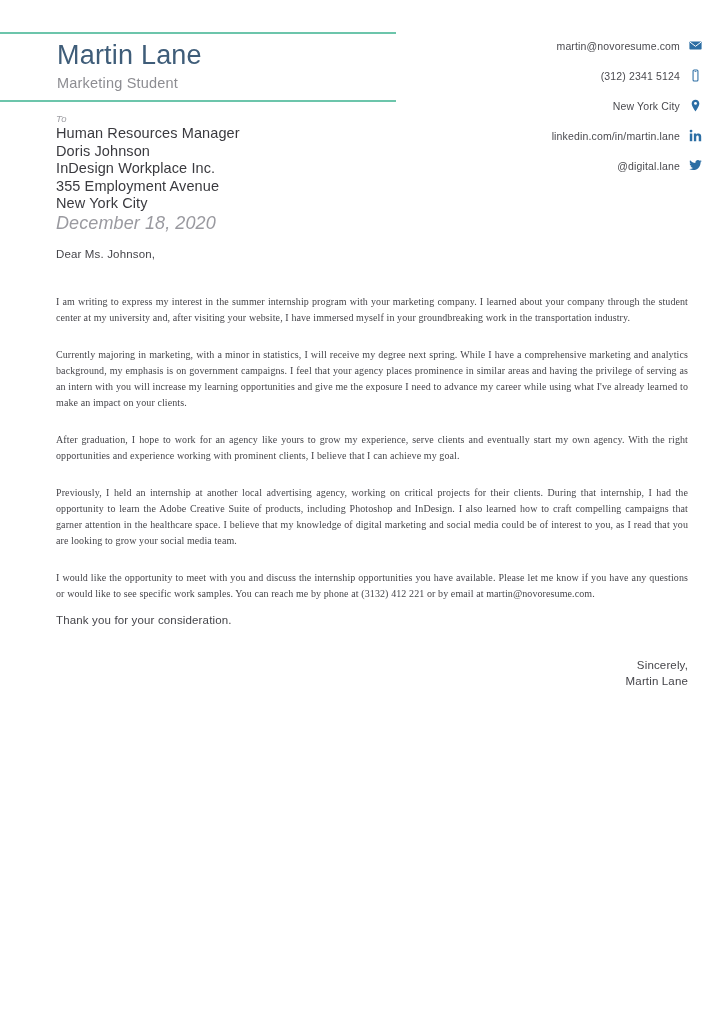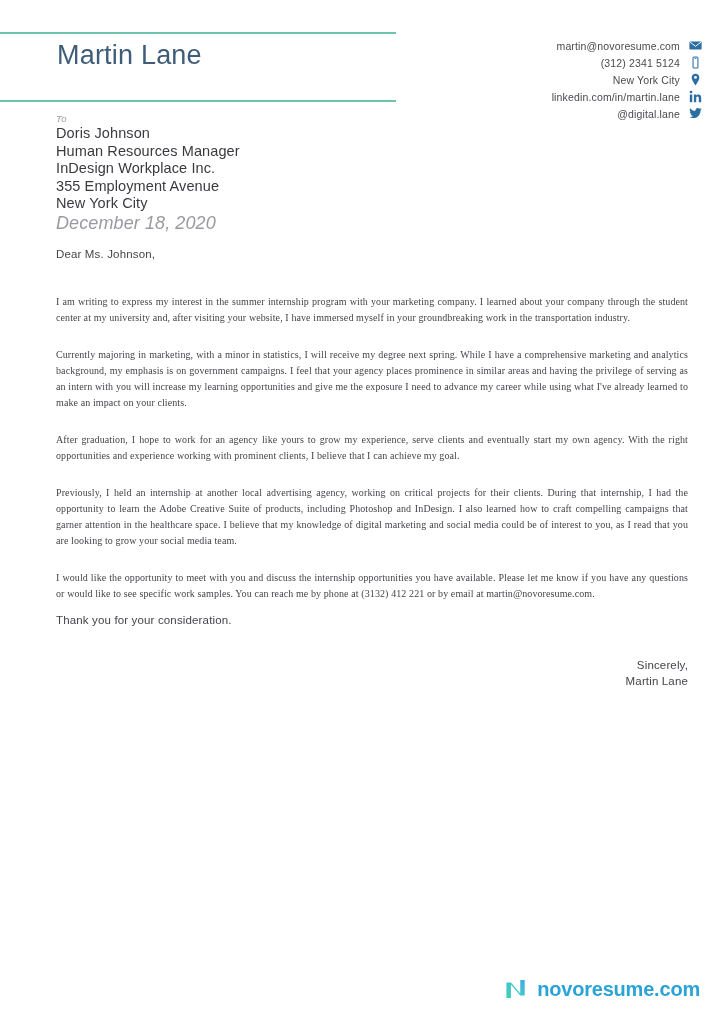--- a/index.html
+++ b/index.html
@@ -63,21 +63,21 @@
   }
 
   
   .contacts {
     position: absolute;
     right: 22px;
     top: 38px;
     display: flex;
     flex-direction: column;
     align-items: flex-end;
-    gap: 2px;
+    gap: 15px;
   }
   .contact-row {
     display: flex;
     align-items: center;
     justify-content: flex-end;
     gap: 9px;
     height: 15px;
   }
   .contact-text {
     font-size: 10.5px;
@@ -190,20 +190,21 @@
 <body>
 
 <div class="page">
 
   <div class="header">
     <div class="rule rule-top"></div>
     <div class="rule rule-bottom"></div>
 
     <div class="identity">
       <div class="name">Martin Lane</div>
+      <div class="title">Marketing Student</div>
     </div>
 
     <div class="contacts">
 
       <div class="contact-row">
         <span class="contact-text">martin@novoresume.com</span>
         <span class="contact-icon">
           <svg width="13" height="13" viewBox="0 0 16 16" fill="currentColor" aria-hidden="true">
             <rect x="0.5" y="3" width="15" height="10" rx="1"></rect>
             <path d="M0.9 3.6 L8 9 L15.1 3.6" stroke="#ffffff" stroke-width="1.2" fill="none"></path>
@@ -249,51 +250,36 @@
             <path d="M15.8 2.6c-0.57 0.26-1.19 0.43-1.83 0.51 0.66-0.4 1.16-1.02 1.4-1.77-0.62 0.37-1.3 0.63-2.02 0.77-0.58-0.62-1.41-1-2.32-1-1.76 0-3.18 1.43-3.18 3.19 0 0.25 0.03 0.49 0.08 0.72C5.28 4.88 2.93 3.6 1.36 1.67 1.08 2.14 0.93 2.68 0.93 3.27c0 1.1 0.56 2.07 1.41 2.64-0.52-0.02-1.01-0.16-1.44-0.4v0.04c0 1.54 1.1 2.83 2.55 3.13-0.27 0.07-0.55 0.11-0.84 0.11-0.2 0-0.4-0.02-0.6-0.06 0.4 1.27 1.58 2.19 2.97 2.21-1.09 0.85-2.46 1.36-3.95 1.36-0.26 0-0.51-0.01-0.76-0.04 1.41 0.9 3.08 1.43 4.88 1.43 5.85 0 9.05-4.85 9.05-9.05l-0.01-0.41c0.62-0.45 1.16-1.01 1.59-1.65z"></path>
           </svg>
         </span>
       </div>
 
     </div>
   </div>
 
   <div class="recipient">
     <div class="to-label">To</div>
+    <div class="recipient-line">Human Resources Manager</div>
     <div class="recipient-line">Doris Johnson</div>
-    <div class="recipient-line">Human Resources Manager</div>
     <div class="recipient-line">InDesign Workplace Inc.</div>
     <div class="recipient-line">355 Employment Avenue</div>
     <div class="recipient-line">New York City</div>
     <div class="date">December 18, 2020</div>
   </div>
 
   <div class="letter">
     <div class="salutation">Dear Ms. Johnson,</div>
     <p class="para">I am writing to express my interest in the summer internship program with your marketing company. I learned about your company through the student center at my university and, after visiting your website, I have immersed myself in your groundbreaking work in the transportation industry.</p>
     <p class="para">Currently majoring in marketing, with a minor in statistics, I will receive my degree next spring. While I have a comprehensive marketing and analytics background, my emphasis is on government campaigns. I feel that your agency places prominence in similar areas and having the privilege of serving as an intern with you will increase my learning opportunities and give me the exposure I need to advance my career while using what I've already learned to make an impact on your clients.</p>
     <p class="para">After graduation, I hope to work for an agency like yours to grow my experience, serve clients and eventually start my own agency. With the right opportunities and experience working with prominent clients, I believe that I can achieve my goal.</p>
     <p class="para">Previously, I held an internship at another local advertising agency, working on critical projects for their clients. During that internship, I had the opportunity to learn the Adobe Creative Suite of products, including Photoshop and InDesign. I also learned how to craft compelling campaigns that garner attention in the healthcare space. I believe that my knowledge of digital marketing and social media could be of interest to you, as I read that you are looking to grow your social media team.</p>
     <p class="para">I would like the opportunity to meet with you and discuss the internship opportunities you have available. Please let me know if you have any questions or would like to see specific work samples. You can reach me by phone at (3132) 412 221 or by email at martin@novoresume.com.</p>
     <div class="thanks">Thank you for your consideration.</div>
     <div class="signoff">
       <div>Sincerely,</div>
       <div>Martin Lane</div>
     </div>
   </div>
 
-  <div class="footer-logo">
-    <span>
-      <svg class="logo-mark" viewBox="0 0 32 32" aria-hidden="true">
-        <defs>
-          <linearGradient id="ngrad" x1="0" y1="1" x2="1" y2="0">
-            <stop offset="0" stop-color="#3fd0b0"></stop>
-            <stop offset="0.55" stop-color="#3fc4cf"></stop>
-            <stop offset="1" stop-color="#4aa8e6"></stop>
-          </linearGradient>
-        </defs>
-        <path d="M3 27 V8 h5.5 L20 21.5 V5 h5.5 v19 h-5.5 L8.5 10.5 V27 z" fill="url(#ngrad)"></path>
-      </svg>
-    </span>
-    <span class="logo-text">novoresume.com</span>
-  </div>
 
 </div>
 
 </body></html>

